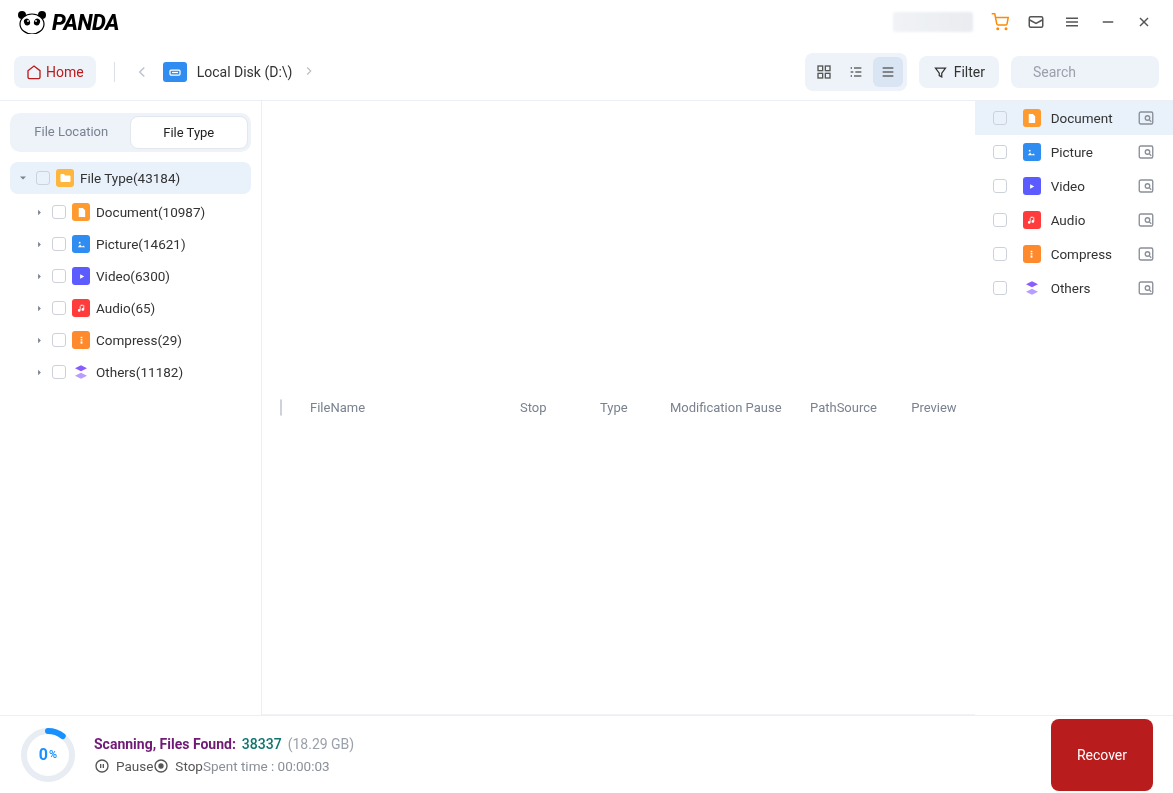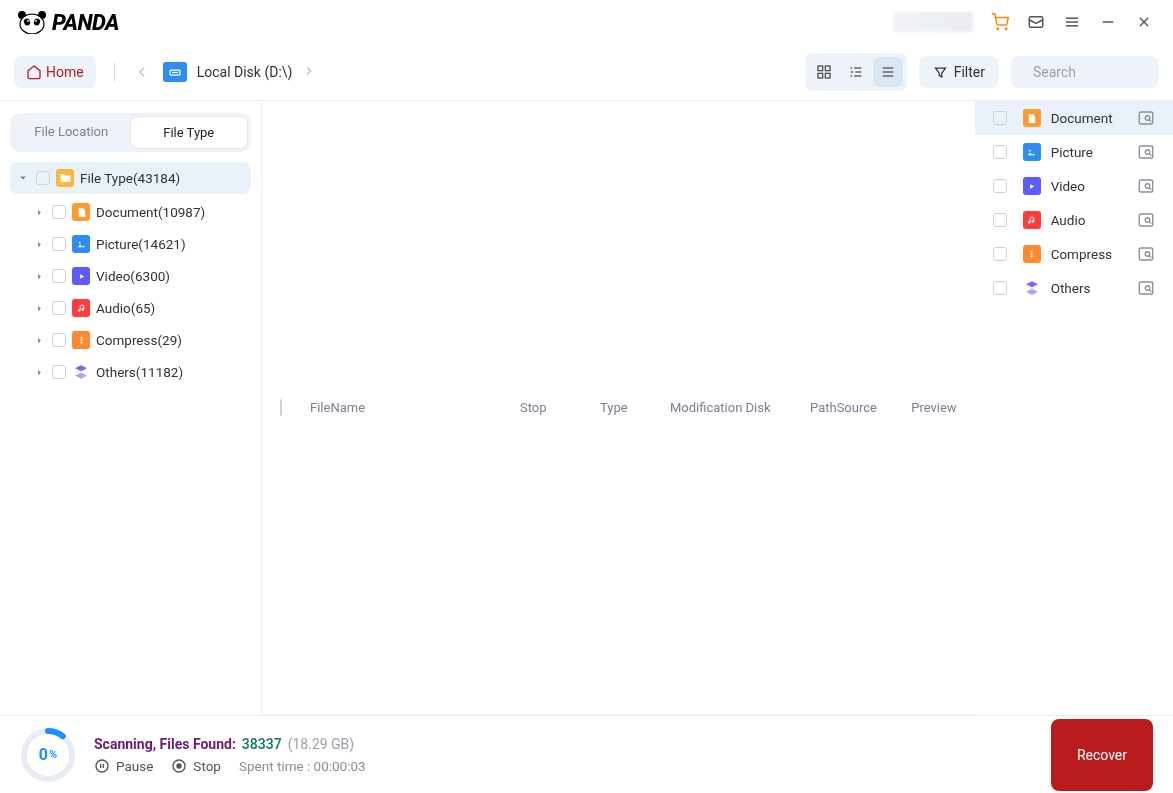--- a/index.html
+++ b/index.html
@@ -76,21 +76,21 @@
 .footer { height: 78px; border-top: 1px solid #eceff3; display: flex; align-items: center; padding: 0 20px; gap: 18px; }
 .progress-ring { width: 56px; height: 56px; position: relative; }
 .progress-ring svg { transform: rotate(-90deg); }
 .progress-ring-text { position: absolute; inset: 0; display: flex; align-items: center; justify-content: center; font-size: 16px; font-weight: 700; color: #1890ff; }
 .progress-ring-text small { font-size: 11px; font-weight: 600; margin-left: 1px; }
 .footer-info { display: flex; flex-direction: column; gap: 6px; }
 .footer-top { display: flex; align-items: center; gap: 6px; font-size: 14px; }
 .footer-top .found { font-weight: 700; color: #701a75; }
 .footer-top .count { color: #0f766e; font-weight: 500; }
 .footer-top .size { color: #9aa1ab; }
-.footer-bottom { display: flex; align-items: center; gap: 18px; font-size: 13.5px; color: #555; }
+.footer-bottom { display: flex; align-items: center; font-size: 13.5px; color: #555; }
 .footer-ctl { display: flex; align-items: center; gap: 6px; cursor: pointer; }
 .spent { color: #8a8f98; }
 .footer-spacer { flex: 1; }
 .recover-btn { background: #b91c1c; color: #fff; border: none; border-radius: 8px; padding: 28px 26px; font-size: 14px; cursor: pointer; }
 </style>
 </head>
 <body>
 
 <div class="titlebar">
   <div class="logo">
@@ -326,21 +326,21 @@
         </div>
     </div>
   </div>
 
   <div class="content">
     <div class="list-header">
       <div class="col-check"><span class="tree-check"></span></div>
       <div class="col-name">FileName</div>
       <div class="col-size">Stop</div>
       <div class="col-type">Type</div>
-      <div class="col-mtime">Modification Disk</div>
+      <div class="col-mtime">Modification Pause</div>
       <div class="col-path">Path</div>
       <div class="col-source">Source</div>
       <div class="col-preview">Preview</div>
     </div>
     <div class="list-body" id="list-body">
         <div class="list-row selected">
     <span class="row-check"></span>
     <span class="row-icon tree-icon doc-orange">
             <svg width="11" height="11" viewBox="0 0 24 24" fill="#fff">
               <path d="M6 2h9l5 5v15H6z"></path>

